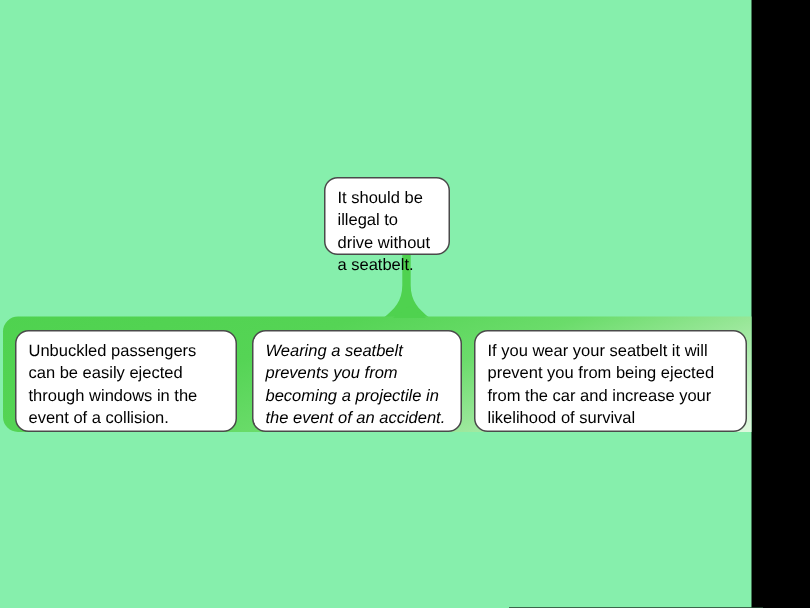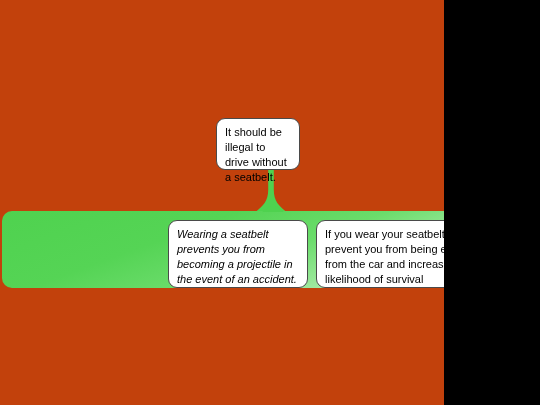--- a/index.html
+++ b/index.html
@@ -3,23 +3,23 @@
 <meta charset="utf-8">
 <title>Argument Map</title>
 <style>
   html, body {
     margin: 0;
     padding: 0;
     background: #000000;
   }
   #canvas {
     position: relative;
-    width: 444px;
+    width: 501px;
     height: 405px;
-    background: #c2410c;
+    background: #86efac;
     overflow: hidden;
     font-family: "Liberation Sans", sans-serif;
   }
 
   
   .node {
     position: absolute;
     background: #ffffff;
     border: 1px solid #4a4a4a;
     border-radius: 9px;
@@ -104,20 +104,21 @@
 <div id="canvas">
 
   <svg id="connector" viewBox="0 0 32 46" preserveAspectRatio="none" aria-hidden="true">
     <path d="M13.2,0 L18.8,0 L18.8,22 C18.8,33 24,38 31.5,44 L31.5,46 L0.5,46 L0.5,44 C8,38 13.2,33 13.2,22 Z" fill="#4fd24f"></path>
   </svg>
 
   <div id="support-band"></div>
 
   <div class="node" id="thesis-node">It should be illegal to drive without a seatbelt.</div>
 
+  <div class="node support-child" id="child-0">Unbuckled passengers can be easily ejected through windows in the event of a collision.</div>
 
   <div class="node support-child" id="child-1">Wearing a seatbelt prevents you from becoming a projectile in the event of an accident.</div>
 
   <div class="node support-child" id="child-2">If you wear your seatbelt it will prevent you from being ejected from the car and increase your likelihood of survival</div>
 
   <div id="support-label">support</div>
 
 </div>
 
 </body></html>

